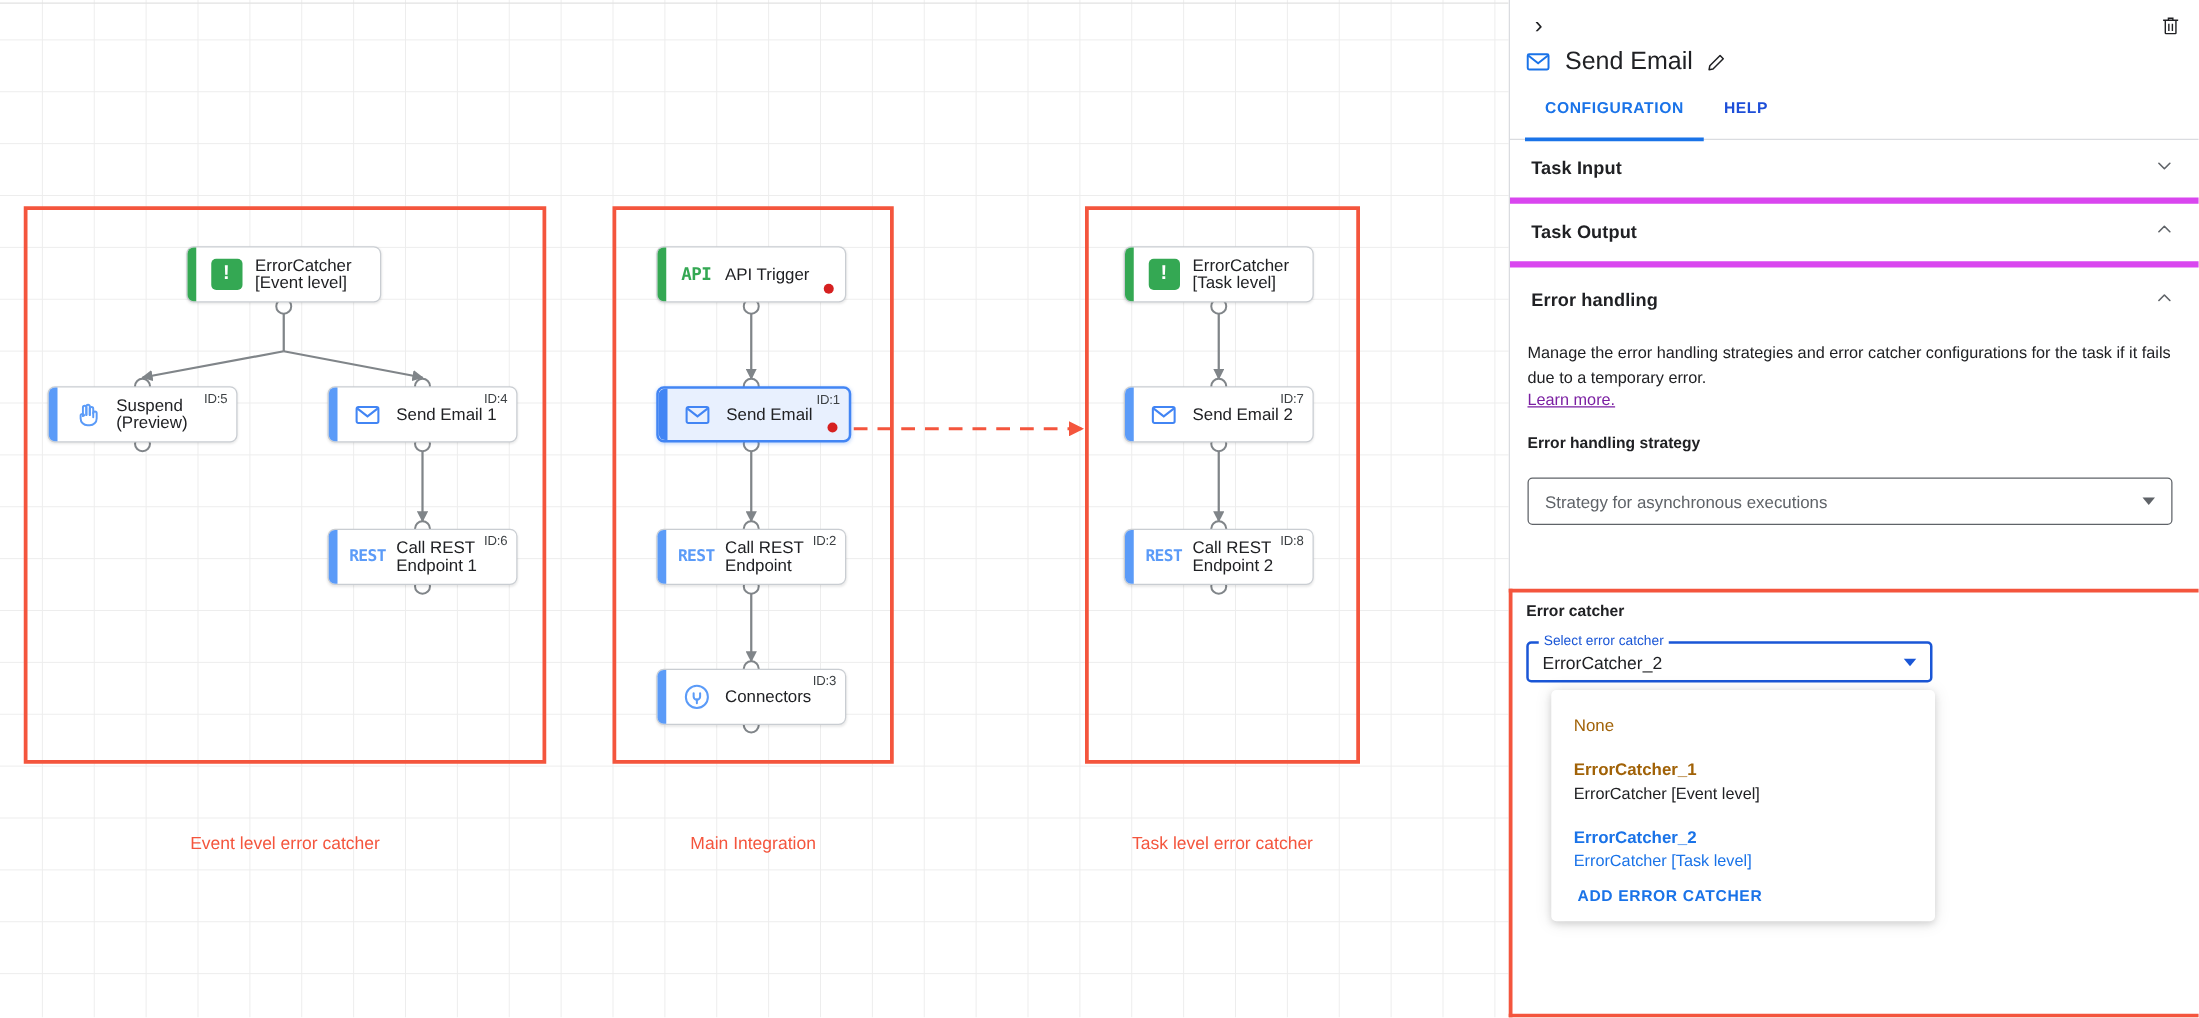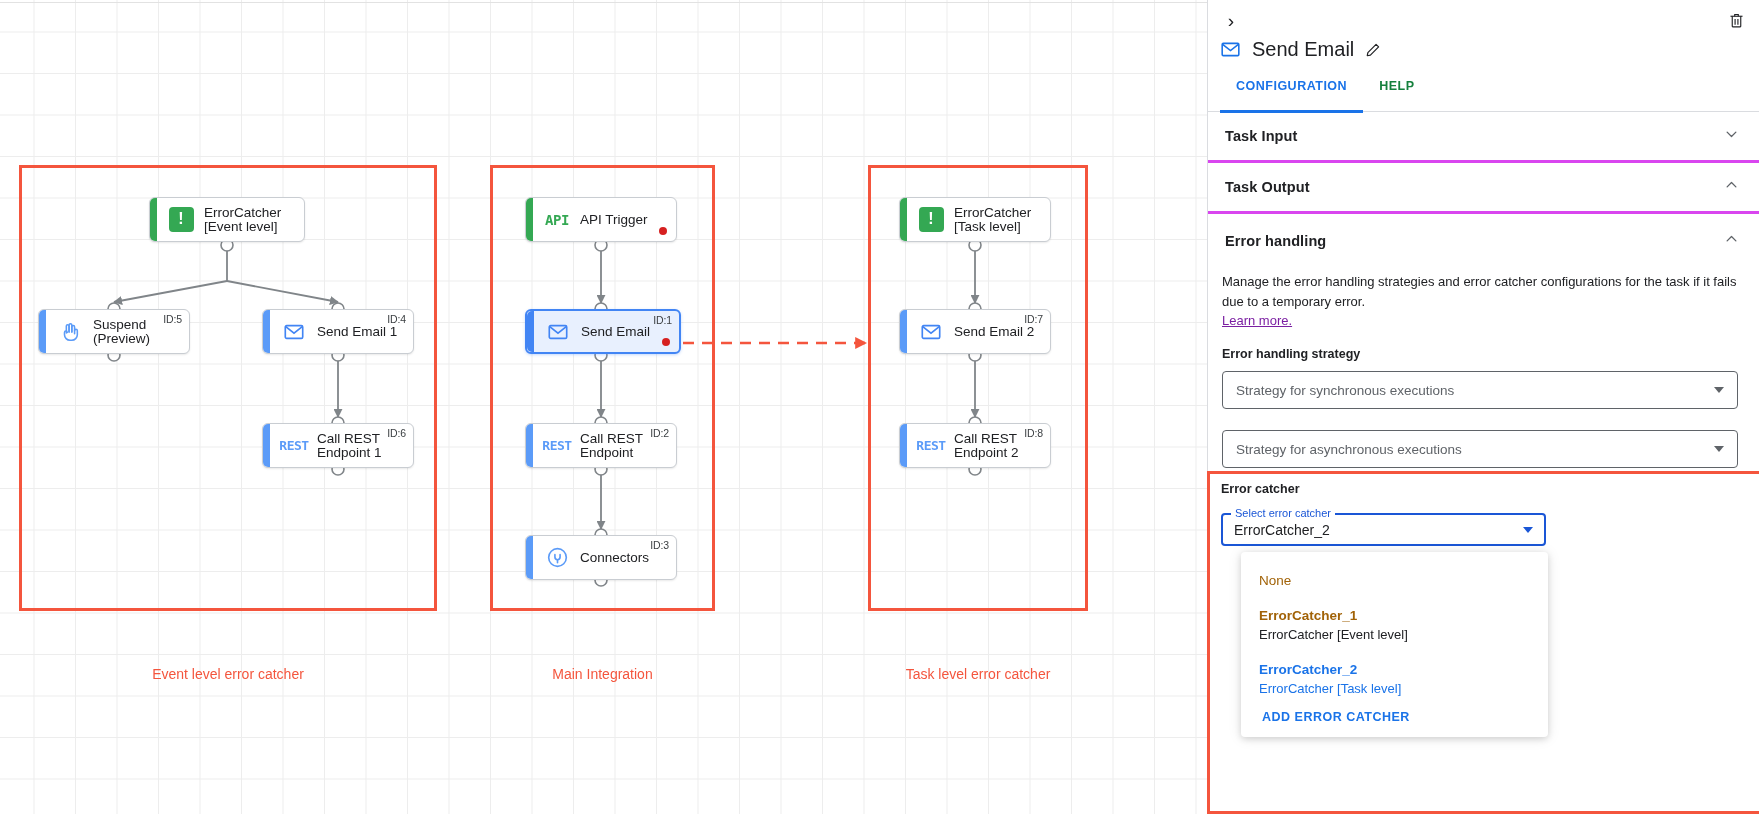--- a/index.html
+++ b/index.html
@@ -169,37 +169,37 @@
     padding-left: 12px;
     gap: 0;
   }
   .tab {
     height: 34px;
     display: flex; align-items: flex-start;
     padding: 1px 16px 0 16px;
     font-size: 12.5px;
     font-weight: bold;
     letter-spacing: 0.5px;
-    color: #15803d;
+    color: #1d4ed8;
     cursor: pointer;
     position: relative;
   }
   .tab.active { color: #1a73e8; }
   .tab.active::after {
     content: "";
     position: absolute;
     left: 0; right: 0; bottom: -1px;
     height: 3px; background: #1a73e8;
   }
 
   
   .acc-row {
     position: relative;
     height: 51px;
-    border-bottom: 3px solid #d946ef;
+    border-bottom: 5px solid #d946ef;
     display: flex; align-items: center;
     padding: 0 24px 0 17px;
     cursor: pointer;
   }
   .acc-title { font-size: 14.5px; color: #202124; font-weight: bold; letter-spacing: 0.1px; }
   .acc-chevron {
     position: absolute; right: 20px; top: 50%; transform: translateY(-50%);
     color: #5f6368;
   }
 
@@ -575,24 +575,20 @@
   </div>
 
   <div class="acc-body">
     <div class="body-text">Manage the error handling strategies and error catcher configurations for the task if it fails due to a temporary error.</div>
     <div style="margin-top:0;">
       <span class="learn-more">Learn more.</span>
     </div>
 
     <div class="field-label">Error handling strategy</div>
 
-    <div class="select-box">
-      <span>Strategy for synchronous executions</span>
-      <span class="select-arrow"></span>
-    </div>
 
     <div class="select-box" style="margin-top:21px;">
       <span>Strategy for asynchronous executions</span>
       <span class="select-arrow"></span>
     </div>
   </div>
 </div>
 
 <div id="errcatcher-block">
   <div class="ec-label">Error catcher</div>

